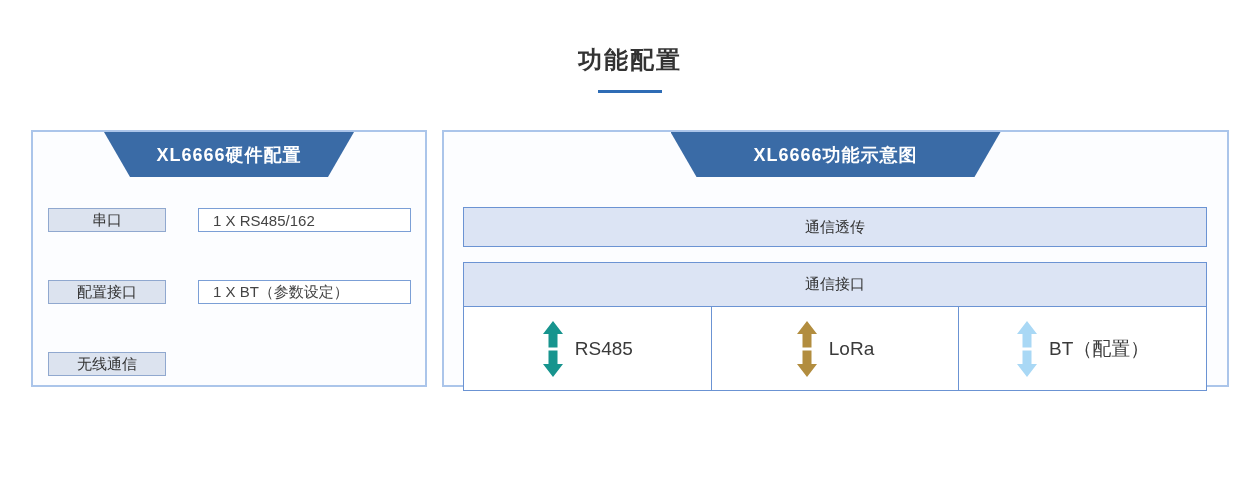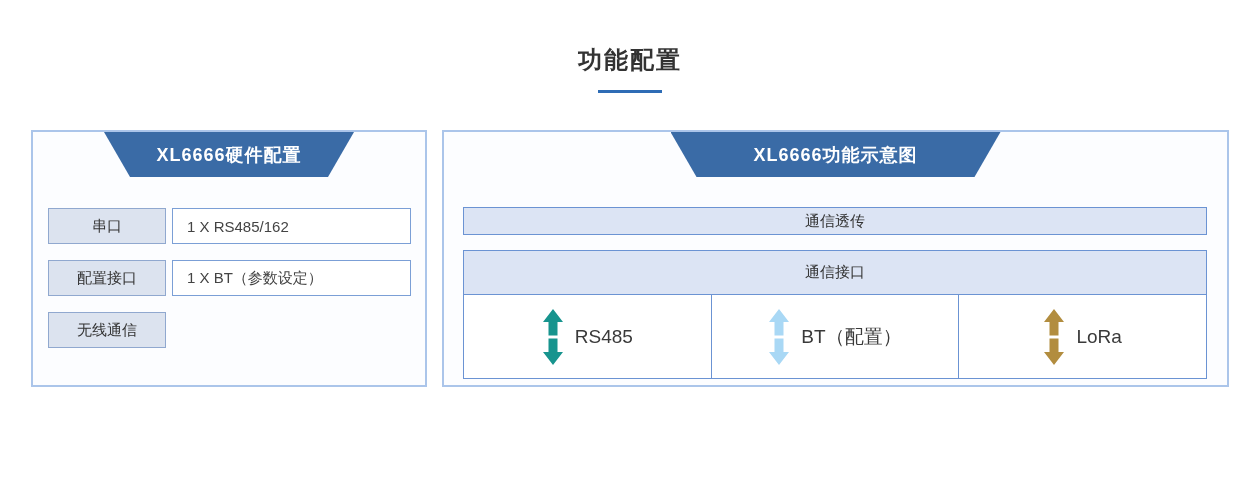--- a/index.html
+++ b/index.html
@@ -23,38 +23,38 @@
     height: 45px; background: #3a6ba6; color: #ffffff;
     display: flex; align-items: center; justify-content: center;
     font-size: 18px; font-weight: bold; letter-spacing: 1px;
     clip-path: polygon(0 0, 100% 0, calc(100% - 26px) 100%, 26px 100%);
   }
   .trapezoid-left  { width: 250px; }
   .trapezoid-right { width: 330px; }
 
   
   .hw-rows { padding: 76px 14px 0 15px; }
-  .hw-row { display: flex; align-items: stretch; margin-bottom: 16px; height: 36px; }
+  .hw-row { display: flex; align-items: stretch; margin-bottom: 48px; height: 24px; gap: 26px; }
   .hw-label {
     width: 118px; flex: 0 0 118px;
     background: #dce3ef; border: 1px solid #90a8cf;
     display: flex; align-items: center; justify-content: center;
     font-size: 15px; color: #333333;
   }
   .hw-value {
     flex: 1; margin-left: 6px;
     background: #ffffff; border: 1px solid #7b9fd6;
     display: flex; align-items: center;
     padding-left: 14px; font-size: 15px; color: #444444;
   }
 
   
   .diagram-body { padding: 75px 20px 0 19px; }
   .banner-bar {
-    height: 28px; background: #dce4f4; border: 1px solid #6b93d3;
+    height: 40px; background: #dce4f4; border: 1px solid #6b93d3;
     display: flex; align-items: center; justify-content: center;
     font-size: 15px; color: #333333;
   }
   .iface-table { margin-top: 15px; border: 1px solid #6b93d3; background: #ffffff; }
   .iface-table-header {
     height: 44px; background: #dce4f4; border-bottom: 1px solid #6b93d3;
     display: flex; align-items: center; justify-content: center;
     font-size: 15px; color: #333333;
   }
   .iface-cols { display: flex; height: 83px; }
@@ -107,36 +107,36 @@
               <g fill="#17948e">
                 <path d="M11 0 L21 13 L15.5 13 L15.5 26.5 L6.5 26.5 L6.5 13 L1 13 Z"></path>
                 <path d="M11 56 L21 43 L15.5 43 L15.5 29.5 L6.5 29.5 L6.5 43 L1 43 Z"></path>
               </g>
             </svg>
             <span class="iface-label">RS485</span>
           </div>
 
           <div class="iface-cell">
             <svg class="arrow-icon" width="22" height="56" viewBox="0 0 22 56">
+              <g fill="#b28d3f">
+                <path d="M11 0 L21 13 L15.5 13 L15.5 26.5 L6.5 26.5 L6.5 13 L1 13 Z"></path>
+                <path d="M11 56 L21 43 L15.5 43 L15.5 29.5 L6.5 29.5 L6.5 43 L1 43 Z"></path>
+              </g>
+            </svg>
+            <span class="iface-label">LoRa</span>
+          </div>
+
+          <div class="iface-cell">
+            <svg class="arrow-icon" width="22" height="56" viewBox="0 0 22 56">
               <g fill="#a9d8f5">
                 <path d="M11 0 L21 13 L15.5 13 L15.5 26.5 L6.5 26.5 L6.5 13 L1 13 Z"></path>
                 <path d="M11 56 L21 43 L15.5 43 L15.5 29.5 L6.5 29.5 L6.5 43 L1 43 Z"></path>
               </g>
             </svg>
             <span class="iface-label">BT（配置）</span>
-          </div>
-
-          <div class="iface-cell">
-            <svg class="arrow-icon" width="22" height="56" viewBox="0 0 22 56">
-              <g fill="#b28d3f">
-                <path d="M11 0 L21 13 L15.5 13 L15.5 26.5 L6.5 26.5 L6.5 13 L1 13 Z"></path>
-                <path d="M11 56 L21 43 L15.5 43 L15.5 29.5 L6.5 29.5 L6.5 43 L1 43 Z"></path>
-              </g>
-            </svg>
-            <span class="iface-label">LoRa</span>
           </div>
 
         </div>
       </div>
     </div>
   </div>
 
 </div>
 
 </body></html>

